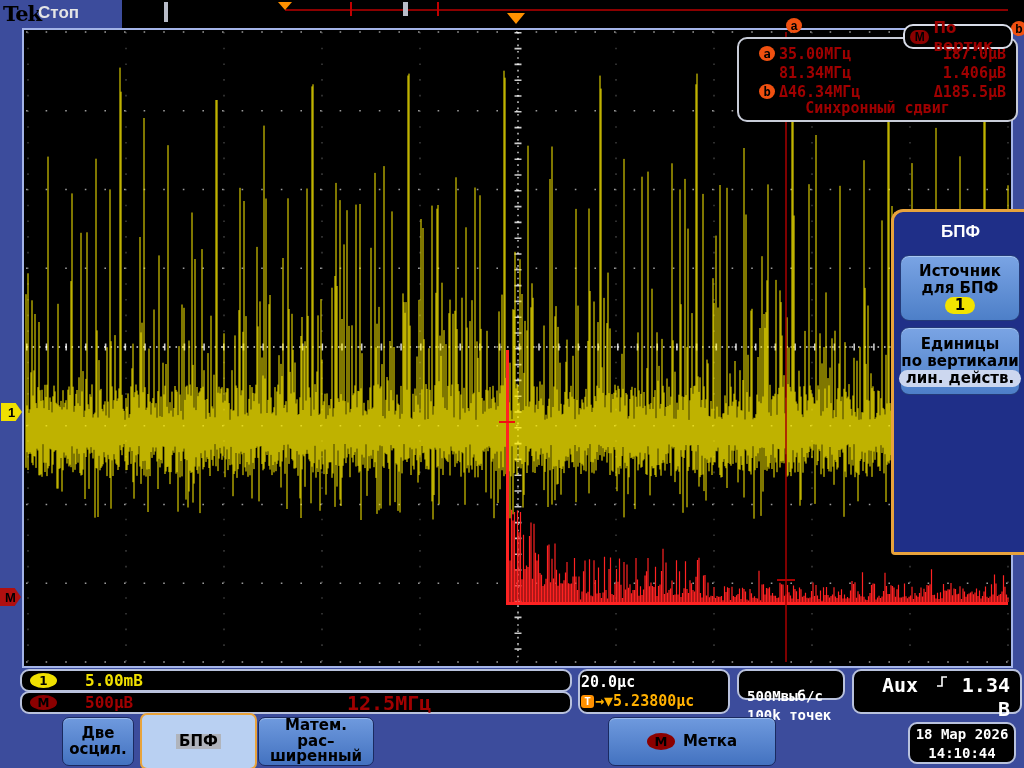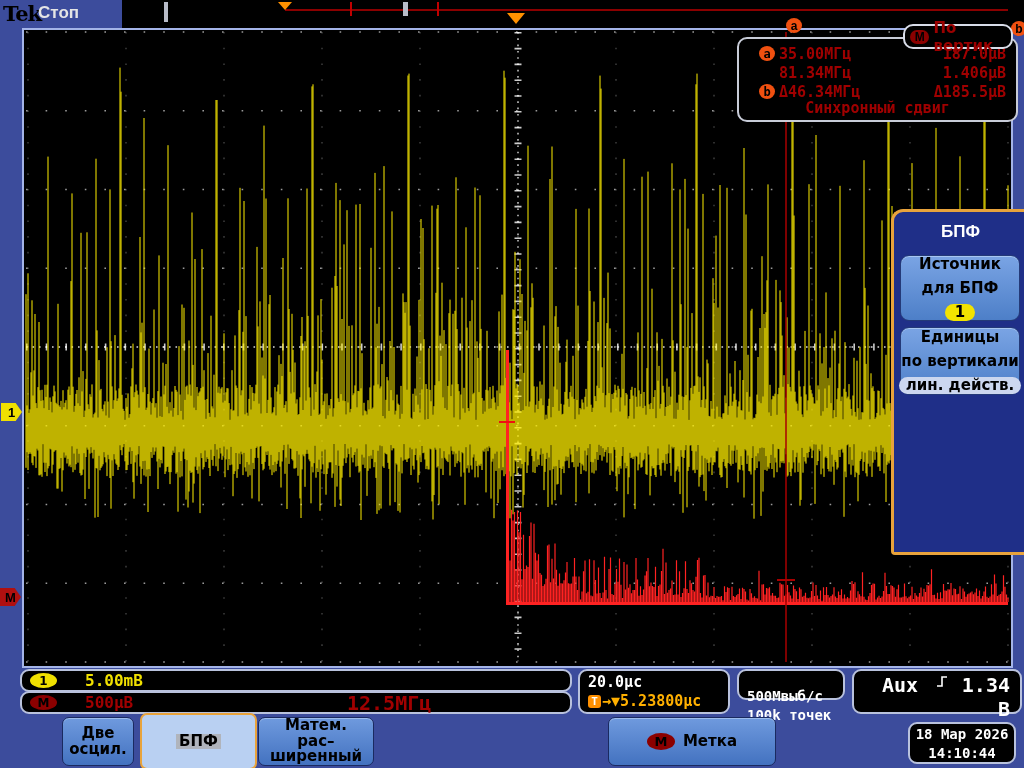--- a/index.html
+++ b/index.html
@@ -51,39 +51,39 @@
   #cursor-footer{position:absolute;left:0;right:0;bottom:3px;text-align:center;color:#a00000;
     font-weight:bold;font-size:15px;font-family:"DejaVu Sans Mono",monospace;}
   
   #side-menu{left:891px;top:209px;width:133px;height:340px;background:#1f2f88;
     border:3px solid #e8a33c;border-right:none;border-radius:12px 0 0 4px;z-index:9;}
   #side-menu h1{margin:0;text-align:center;color:#fff;font-size:17px;font-weight:bold;
     padding-top:10px;}
   .side-btn{position:absolute;left:6px;width:118px;border-radius:9px;
     background:linear-gradient(#7aa4e4,#4d7fc8);border:1px solid #243a78;
     box-shadow:inset 0 1px 0 #a8c6f2;display:flex;flex-direction:column;align-items:center;
-    justify-content:center;gap:8px;color:#000;font-weight:bold;font-size:15px;line-height:16px;
+    justify-content:center;gap:1px;color:#000;font-weight:bold;font-size:15px;line-height:16px;
     font-family:"DejaVu Sans",sans-serif;cursor:pointer;}
   .pill{background:#ccd7ef;border-radius:10px;padding:0 7px;font-size:15px;line-height:17px;
     white-space:nowrap;}
   .pill.yellow{background:#f2e300;padding:0 10px;}
   
   .robox{background:#000;border:2px solid #b9c2dd;border-radius:9px;box-sizing:border-box;
     font-family:"DejaVu Sans Mono",monospace;font-weight:bold;z-index:4;}
   #ch1-box{left:20px;top:669px;width:552px;height:23px;display:flex;align-items:center;}
   #math-box{left:20px;top:691px;width:552px;height:23px;display:flex;align-items:center;}
   .oval{width:27px;height:15px;border-radius:50%;display:flex;align-items:center;
     justify-content:center;font-size:12px;font-weight:bold;color:#000;margin-left:8px;
     font-family:"DejaVu Sans",sans-serif;flex:none;}
   .oval.y{background:#f0e000;}
   .oval.r{background:#8b0000;}
   #ch1-box .v{color:#f0e000;font-size:16px;margin-left:28px;}
   #math-box .v{color:#a00000;font-size:16px;margin-left:28px;}
   #math-box .h{color:#a00000;font-size:20px;position:absolute;left:325px;}
-  #tb-box{left:578px;top:669px;width:152px;height:45px;padding:2px 0 0 8px;}
+  #tb-box{left:578px;top:669px;width:152px;height:45px;padding:2px 0 0 1px;}
   #tb-box .l1{color:#fff;font-size:15px;line-height:19px;}
   #tb-box .l2{display:flex;align-items:center;color:#ffb000;font-size:15px;line-height:19px;}
   .tbadge{width:13px;height:13px;background:#ff9000;border-radius:3px;color:#fff;font-size:11px;
     display:flex;align-items:center;justify-content:center;margin-right:1px;flex:none;}
   #acq-box{left:737px;top:669px;width:108px;height:31px;padding:16px 0 0 8px;color:#fff;
     font-size:14px;line-height:19px;}
   #trig-box{left:852px;top:669px;width:170px;height:45px;padding:2px 10px 0 28px;color:#fff;
     font-size:20px;display:flex;align-items:flex-start;}
   #trig-box .lvl{flex:1;text-align:right;}
   #slope-icon{margin:2px 0 0 18px;}

